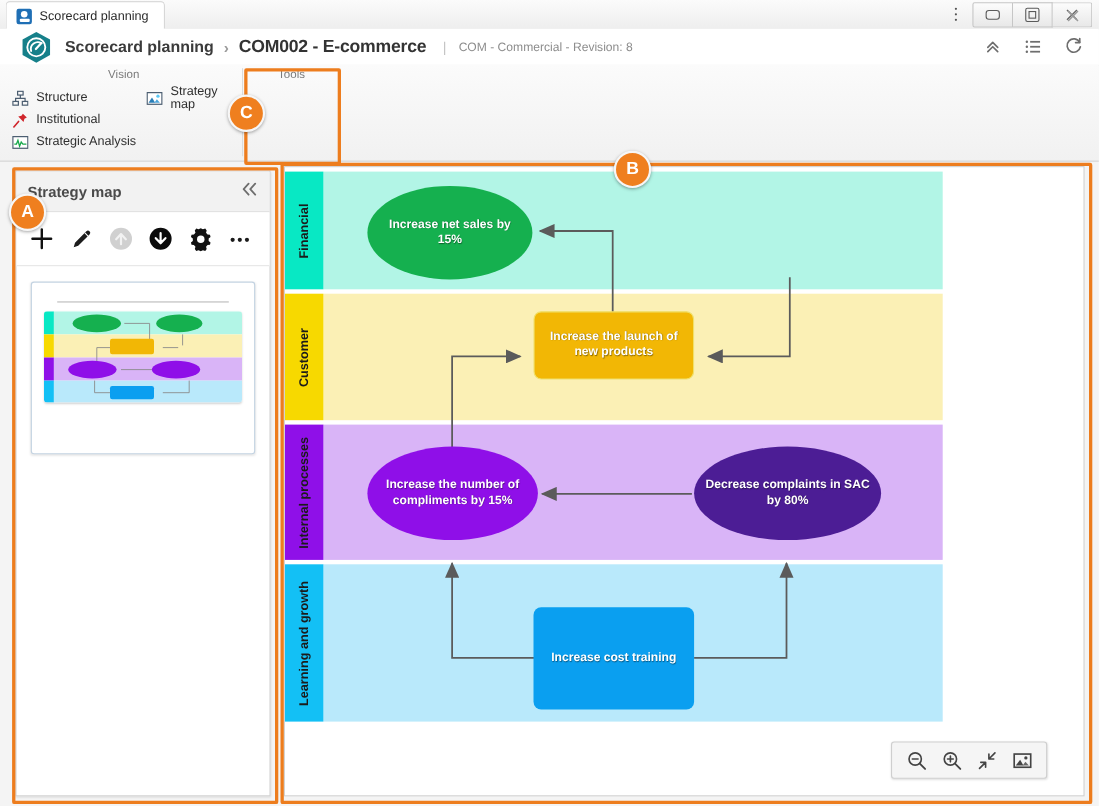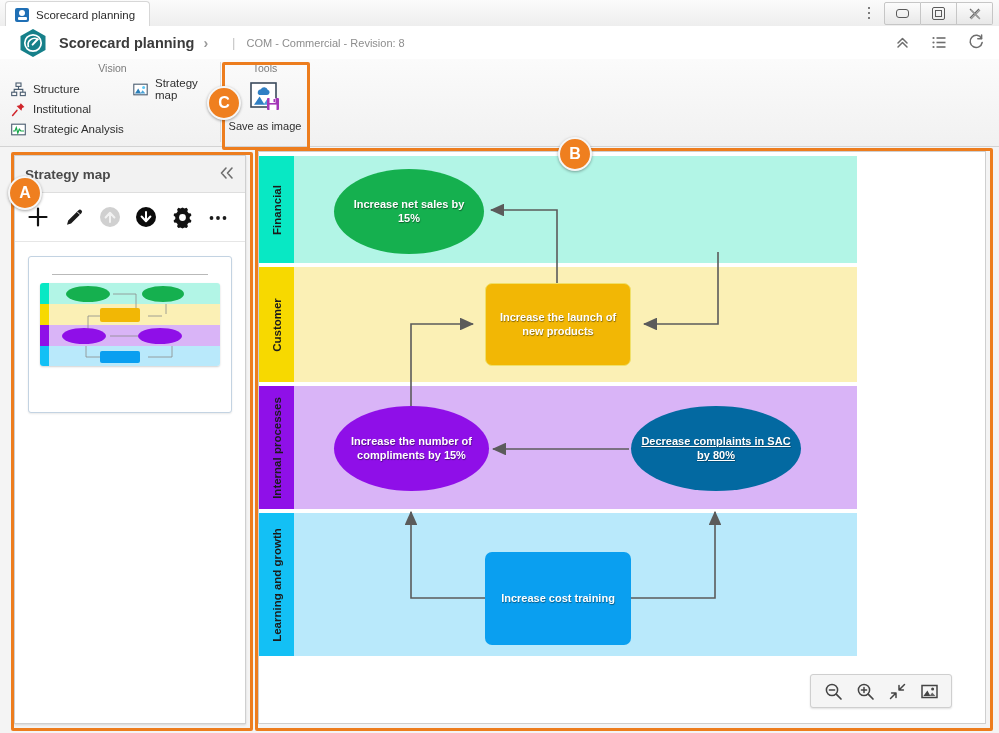--- a/index.html
+++ b/index.html
@@ -235,20 +235,21 @@
     <div class="logo-hex">
       <svg width="30" height="30" viewBox="0 0 30 30">
         <polygon points="15,1 27.5,8 27.5,22 15,29 2.5,22 2.5,8" fill="#16808a"></polygon>
         <circle cx="15" cy="15" r="8.2" fill="none" stroke="#ffffff" stroke-width="1.7"></circle>
         <path d="M10.3 18.4 A6.3 6.3 0 0 1 19.8 11.4" fill="none" stroke="#ffffff" stroke-width="1.7" stroke-linecap="round"></path>
         <path d="M14.6 16.6 L19.6 11.2" stroke="#ffffff" stroke-width="2" stroke-linecap="round"></path>
       </svg>
     </div>
     <span class="crumb-app">Scorecard planning</span>
     <span class="crumb-sep">›</span>
+    <span class="crumb-doc">COM002 - E-commerce</span>
     <span class="crumb-pipe">|</span>
     <span class="crumb-meta">COM - Commercial - Revision: 8</span>
     <div class="hdr-actions">
       <span class="hdr-ic">
         <svg width="17" height="17" viewBox="0 0 17 17">
             <path d="M4 9 L8.5 4.5 L13 9 M4 13 L8.5 8.5 L13 13" stroke="#6e6e6e" stroke-width="1.5" fill="none" stroke-linecap="round" stroke-linejoin="round"></path>
           </svg>
       </span>
       <span class="hdr-ic">
         <svg width="17" height="17" viewBox="0 0 17 17">
@@ -316,37 +317,20 @@
               </svg>
             </span>
             <span>Strategy map</span>
           </div>
         </div>
       </div>
     </div>
 
     <div class="grp grp-tools">
       <div class="grp-title">Tools</div>
-      <div class="grp-body">
-        <div class="tool-big">
-          <span>
-            <svg width="34" height="32" viewBox="0 0 34 32">
-              <rect x="3" y="2" width="25" height="24" fill="#ffffff" stroke="#3a4a5c" stroke-width="1.6"></rect>
-              <path d="M9.8 10.8 a3.1 3.1 0 0 1 3-2.6 a3.8 3.8 0 0 1 6.9 0.6 a2.6 2.6 0 0 1 -0.5 5.1 H11 a2.6 2.6 0 0 1 -1.2 -3.1 Z" fill="#2f7fc4"></path>
-              <path d="M6 23.8 L11.6 15.4 L16.6 23.8 Z" fill="#2f7fc4"></path>
-              <path d="M15.4 23.8 L19.6 17.6 L24.6 23.8 Z" fill="#4d9ad8"></path>
-              <rect x="19" y="17" width="12" height="12" rx="1" fill="#a336b8"></rect>
-              <rect x="21.5" y="17" width="6" height="5" fill="#ffffff"></rect>
-              <rect x="21.5" y="23.6" width="7" height="5.4" fill="#ffffff"></rect>
-              <rect x="25.5" y="18" width="1.6" height="3.2" fill="#a336b8"></rect>
-            </svg>
-          </span>
-          <span class="tl-label">Save as image</span>
-        </div>
-      </div>
     </div>
   </div>
 
   <div class="lpanel">
     <div class="lp-head">
       <span class="lp-title">Strategy map</span>
       <span class="lp-collapse">
         <svg width="16" height="14" viewBox="0 0 16 14">
             <path d="M7 2 L2.5 7 L7 12 M13 2 L8.5 7 L13 12" stroke="#6e6e6e" stroke-width="1.6" fill="none" stroke-linecap="round" stroke-linejoin="round"></path>
           </svg>
@@ -482,28 +466,28 @@
         <path d="M228 446 L152 446 L152 360" marker-end="url(#ah)"></path>
 
         <path d="M372 446 L456 446 L456 360" marker-end="url(#ah)"></path>
       </g>
     </svg>
 
     <div class="node node-ell" style="left:75px; top:17px; width:150px; height:85px; background:#15b04f;">
       <span>Increase net sales by 15%</span>
     </div>
 
-    <div class="node node-rect" style="left:226px; top:131px; width:146px; height:83px; background:#f2b705; border:1.5px solid #f0e06a;">
+    <div class="node node-rect" style="left:226px; top:131px; width:146px; height:62px; background:#f2b705; border:1.5px solid #f0e06a;">
       <span>Increase the launch of new products</span>
     </div>
 
     <div class="node node-ell" style="left:75px; top:254px; width:155px; height:85px; background:#8f0fe8;">
       <span>Increase the number of compliments by 15%</span>
     </div>
-    <div class="node node-ell" style="left:372px; top:254px; width:170px; height:85px; background:#0369a1;text-decoration:underline;">
+    <div class="node node-ell" style="left:372px; top:254px; width:170px; height:85px; background:#4c1d95;">
       <span>Decrease complaints in SAC by 80%</span>
     </div>
 
     <div class="node node-rect" style="left:226px; top:400px; width:146px; height:93px; background:#0a9ff0;">
       <span>Increase cost training</span>
     </div>
   </div>
 
   <div class="zoomctl">
     <div class="zc-btn">

